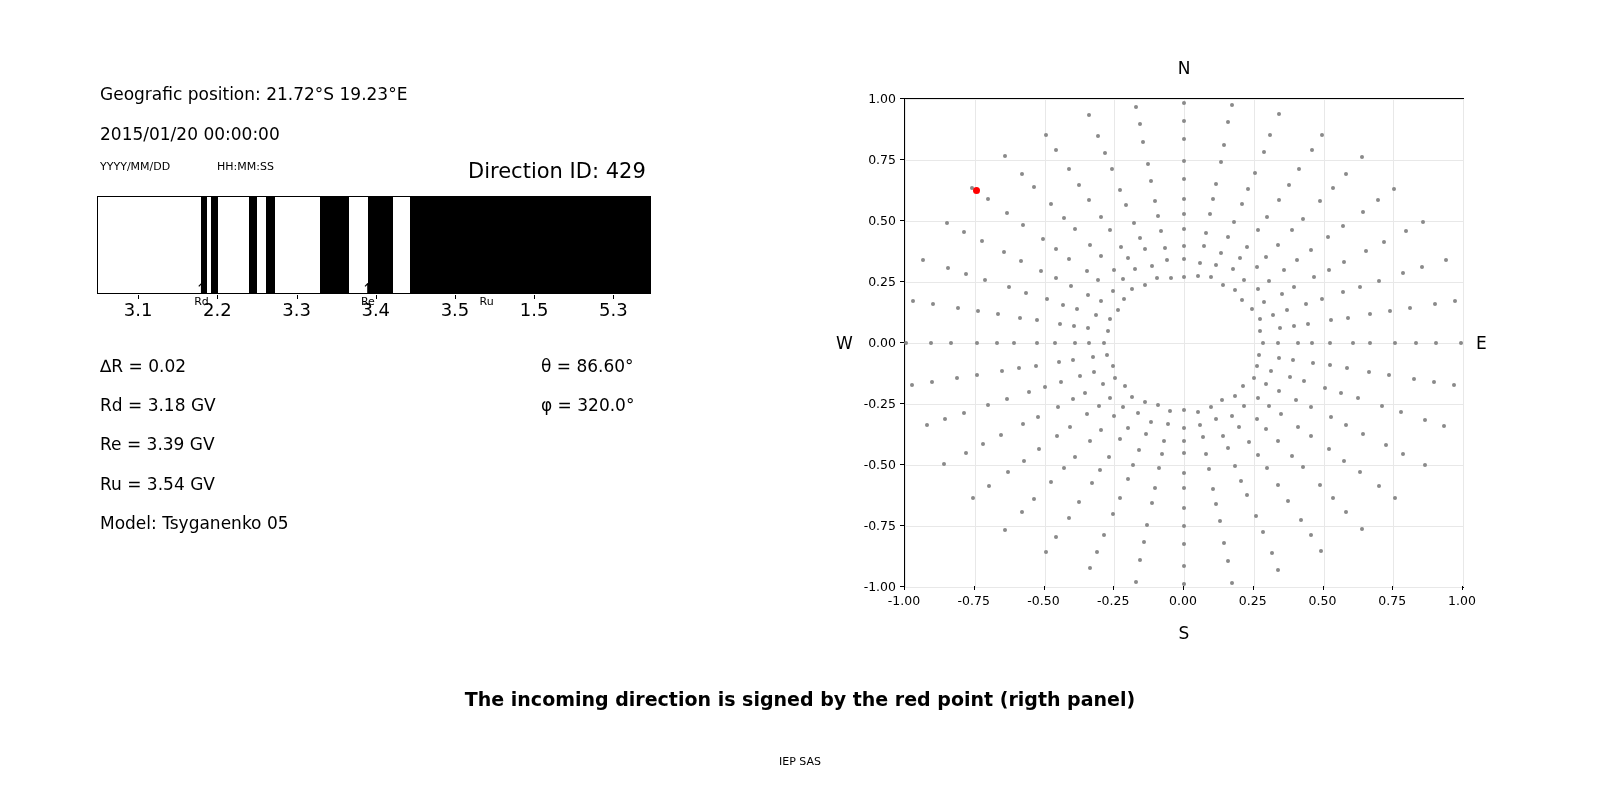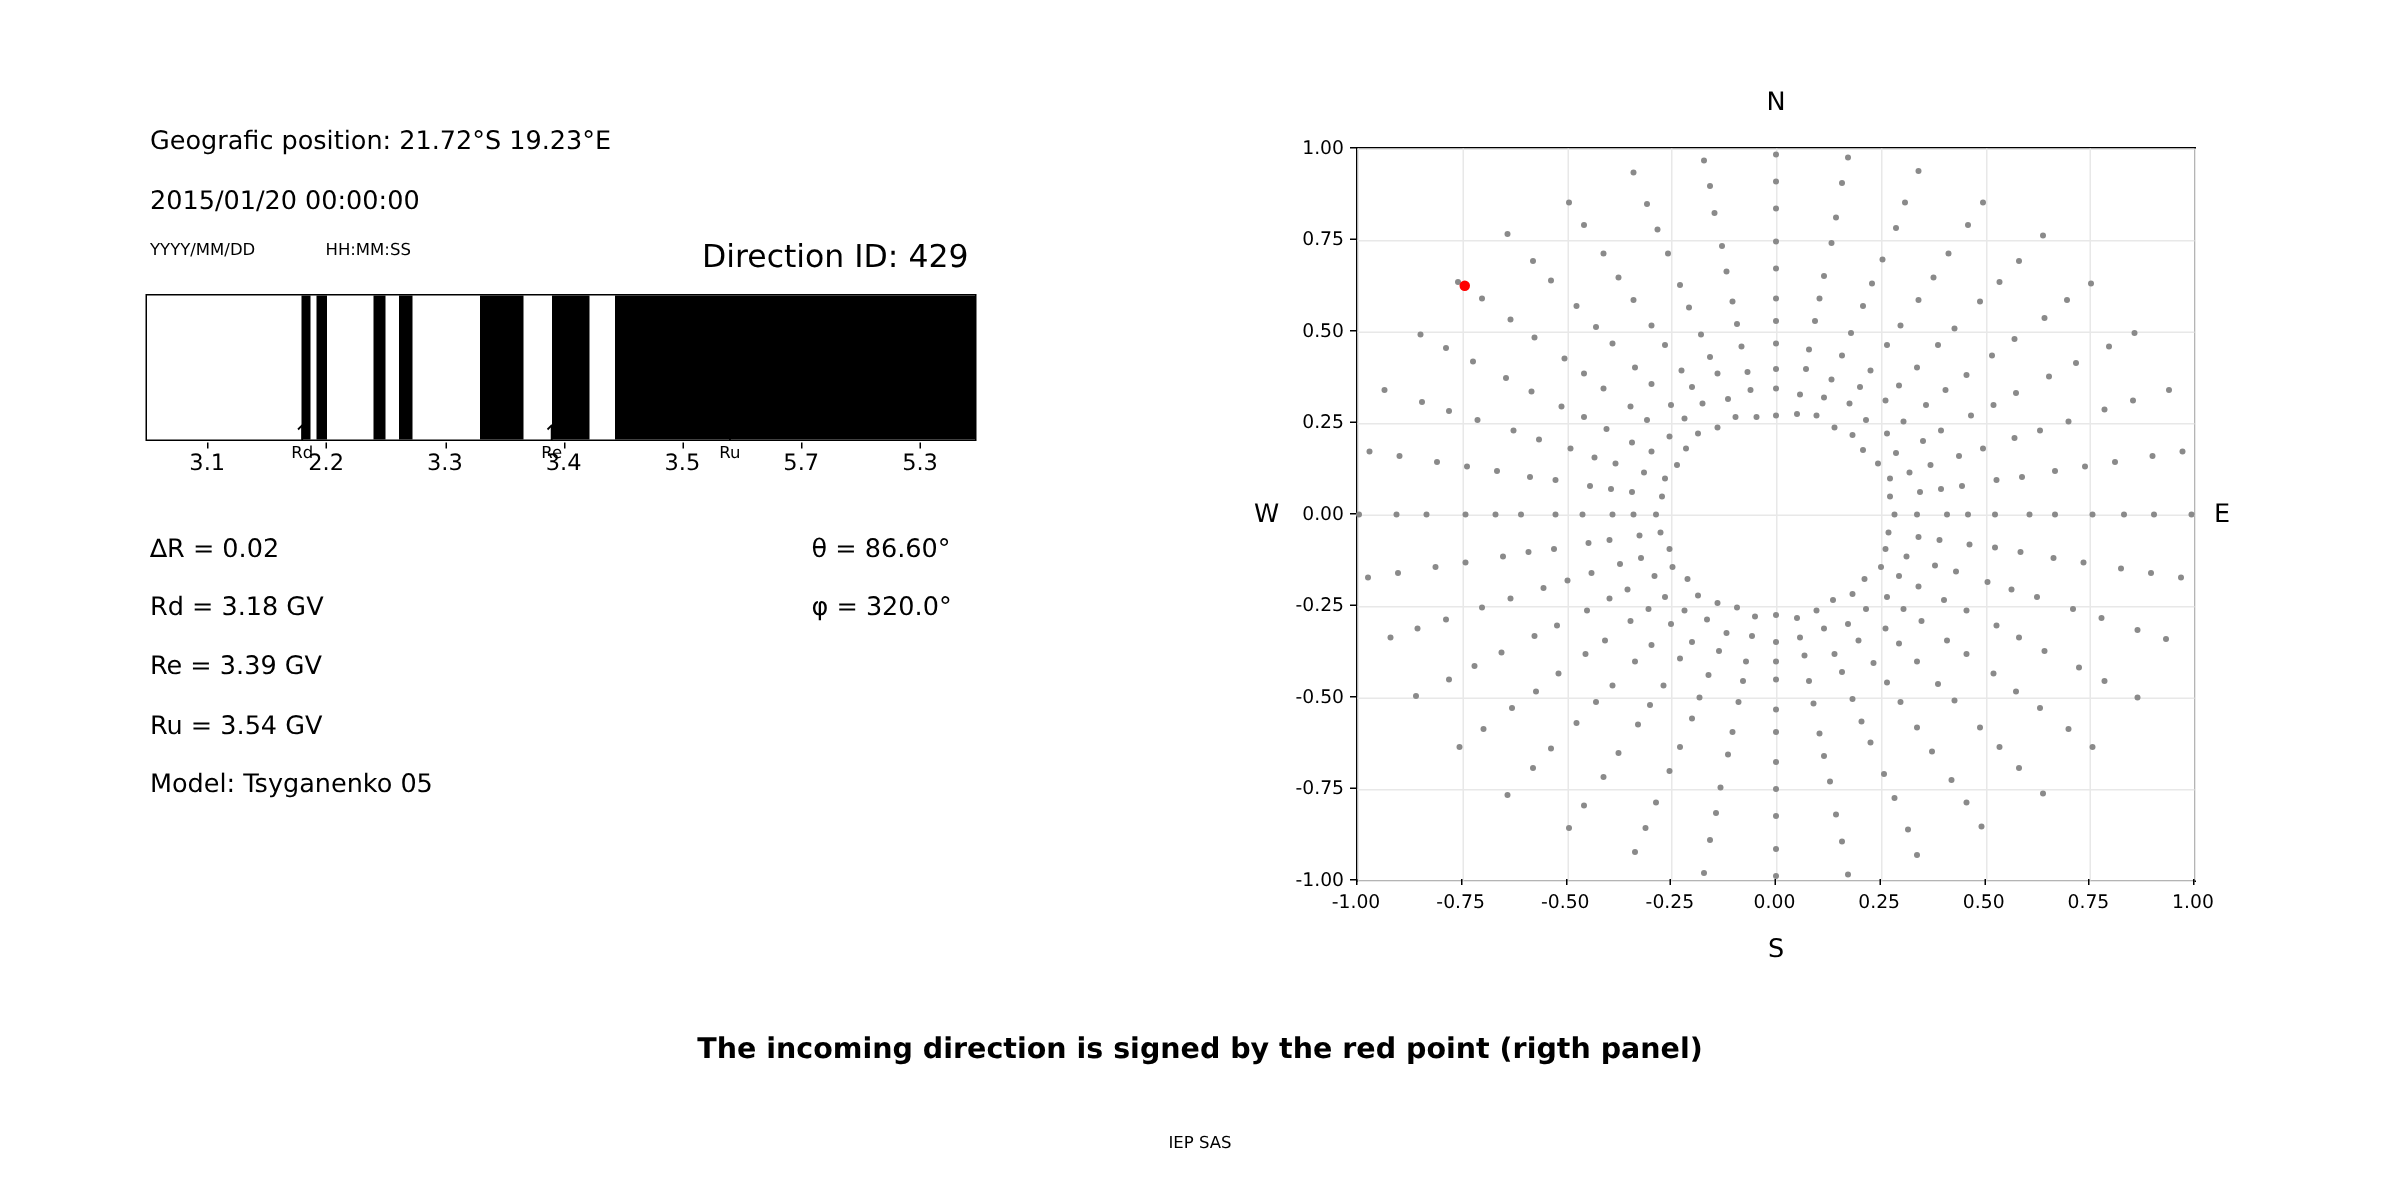--- a/index.html
+++ b/index.html
@@ -25,21 +25,21 @@
   
   #spectrum-box{
     left:97px;top:196px;width:554px;height:98px;
     border:1px solid #000000;background:#ffffff;box-sizing:border-box;
   }
   .band{position:absolute;top:0;height:100%;background:#000000;}
 
   
   #spectrum-axis{left:97px;top:295px;width:554px;height:30px;}
   .tick-mark{position:absolute;top:0;width:1px;height:4px;background:#000;}
-  .tick-label{position:absolute;top:4px;font-size:15px;transform:translateX(-50%);white-space:nowrap;}
+  .tick-label{position:absolute;top:4px;font-size:18px;transform:translateX(-50%);white-space:nowrap;}
 
   
   .marker{position:absolute;width:40px;text-align:center;transform:translateX(-50%);}
   .marker .arrow{font-size:15px;line-height:12px;}
   .marker .mlabel{font-size:11px;line-height:14px;}
 
   #stat-dR{left:100px;top:356px;}
   #stat-Rd{left:100px;top:395px;}
   #stat-Re{left:100px;top:434px;}
   #stat-Ru{left:100px;top:474px;}
@@ -106,21 +106,21 @@
       <div class="tick-label" style="left: 41.1822px;">3.1</div>
       <div class="tick-mark" style="left: 120.379px;"></div>
       <div class="tick-label" style="left: 120.379px;">2.2</div>
       <div class="tick-mark" style="left: 199.575px;"></div>
       <div class="tick-label" style="left: 199.575px;">3.3</div>
       <div class="tick-mark" style="left: 278.772px;"></div>
       <div class="tick-label" style="left: 278.772px;">3.4</div>
       <div class="tick-mark" style="left: 357.968px;"></div>
       <div class="tick-label" style="left: 357.968px;">3.5</div>
       <div class="tick-mark" style="left: 437.165px;"></div>
-      <div class="tick-label" style="left: 437.165px;">5.7</div>
+      <div class="tick-label" style="left: 437.165px;">1.5</div>
       <div class="tick-mark" style="left: 516.362px;"></div>
       <div class="tick-label" style="left: 516.362px;">5.3</div>
       <div class="marker" style="left: 104.539px; top: -12px;">
         <div class="arrow">↑</div>
         <div class="mlabel">Rd</div>
       </div>
       <div class="marker" style="left: 270.852px; top: -12px;">
         <div class="arrow">↑</div>
         <div class="mlabel">Re</div>
       </div>

